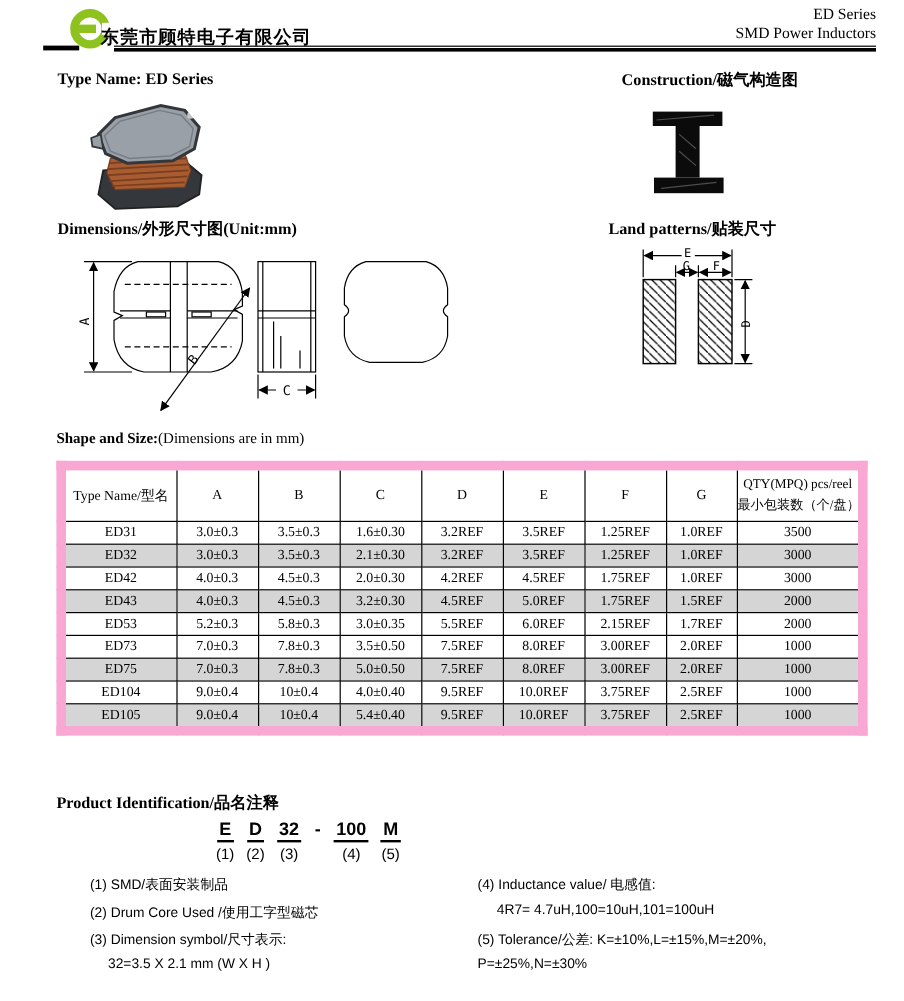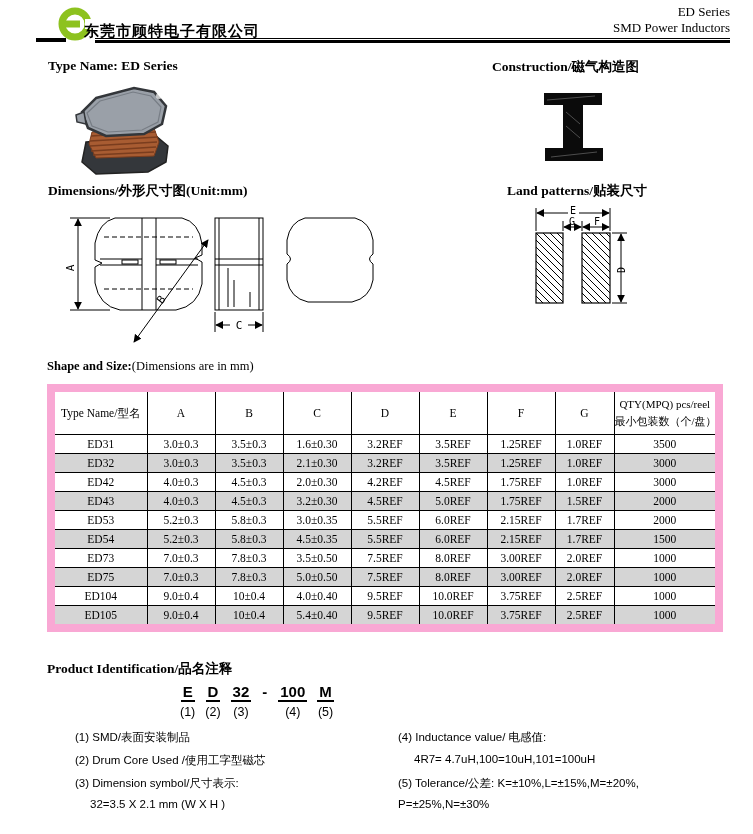--- a/index.html
+++ b/index.html
@@ -55,21 +55,21 @@
   </svg>
 
   <div class="abs company" style="left:84px;top:22px;">东莞市顾特电子有限公司</div>
   <div class="abs rule-thin" style="left:95px;top:38px;width:635px;height:1px;"></div>
   <div class="abs rule-thick" style="left:95px;top:40px;width:635px;height:3px;"></div>
 
   <div class="abs doc-series" style="right:23px;top:5px;">ED Series</div>
   <div class="abs doc-subtitle" style="right:23px;top:21px;">SMD Power Inductors</div>
 
   <div class="abs h-sec" style="left:48px;top:58px;">Type Name: ED Series</div>
-  <div class="abs h-sec" style="left:492px;top:58px;">Construction/磁气构造图</div>
+  <div class="abs h-sec" style="left:518px;top:58px;">Construction/磁气构造图</div>
 
   <svg class="abs" style="left:62px;top:84px;" width="118" height="94" viewBox="0 0 118 94">
     <polygon points="24,58 94,52 106,62 104,78 86,88 34,90 20,78" fill="#34373b" stroke="#222" stroke-width="1.5"></polygon>
     <polygon points="30,48 92,44 97,58 92,72 34,74 27,60" fill="#a85c32" stroke="#7a3d1e" stroke-width="1"></polygon>
     <path d="M29,52 L94,48 M28,57 L96,53 M28,62 L95,58 M29,67 L94,63 M31,71 L92,68" stroke="#7a3d1e" stroke-width="1.4" fill="none"></path>
     <polygon points="34,14 72,4 92,8 104,22 100,40 82,50 44,52 26,44 20,28" fill="#9aa0a8" stroke="#33363a" stroke-width="2.5"></polygon>
     <polygon points="38,17 71,8 89,12 99,23 96,38 80,46 46,48 30,42 25,29" fill="none" stroke="#777d85" stroke-width="1.2"></polygon>
     <polygon points="22,28 14,31 15,38 24,40" fill="#9aa0a8" stroke="#33363a" stroke-width="1.5"></polygon>
     <circle cx="97" cy="12" r="3" fill="#ffffff" opacity="0.7"></circle>
   </svg>
@@ -245,31 +245,20 @@
           <td>ED53</td>
           <td>5.2±0.3</td>
           <td>5.8±0.3</td>
           <td>3.0±0.35</td>
           <td>5.5REF</td>
           <td>6.0REF</td>
           <td>2.15REF</td>
           <td>1.7REF</td>
           <td>2000</td>
         </tr>
-        <tr class="stripe">
-          <td>ED54</td>
-          <td>5.2±0.3</td>
-          <td>5.8±0.3</td>
-          <td>4.5±0.35</td>
-          <td>5.5REF</td>
-          <td>6.0REF</td>
-          <td>2.15REF</td>
-          <td>1.7REF</td>
-          <td>1500</td>
-        </tr>
         <tr>
           <td>ED73</td>
           <td>7.0±0.3</td>
           <td>7.8±0.3</td>
           <td>3.5±0.50</td>
           <td>7.5REF</td>
           <td>8.0REF</td>
           <td>3.00REF</td>
           <td>2.0REF</td>
           <td>1000</td>

